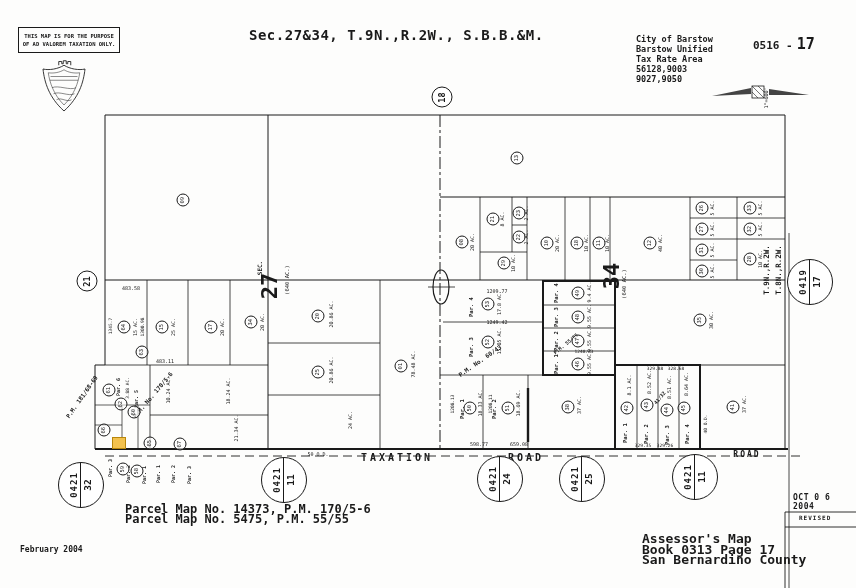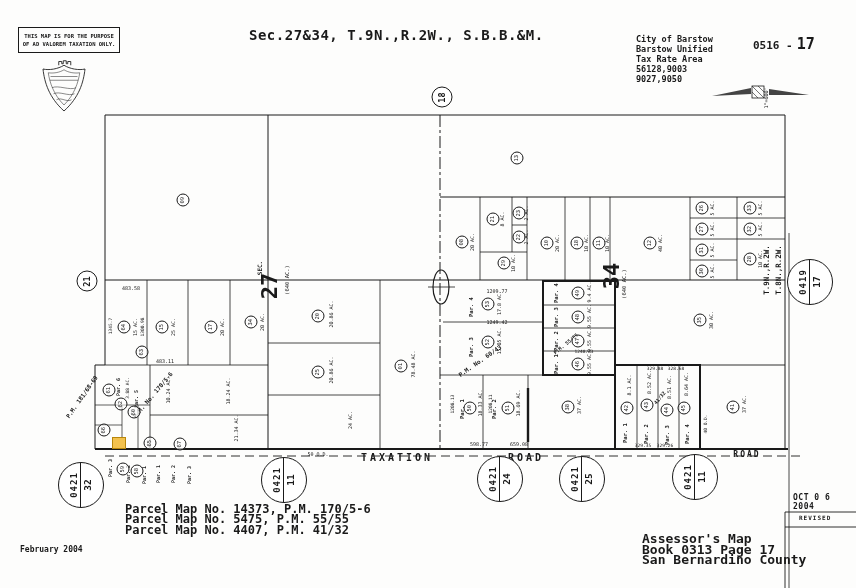--- a/index.html
+++ b/index.html
@@ -108,21 +108,20 @@
     <div>9027,9050</div>
   </div>
 
   <div class="bookpage">
     <span>0516 -</span><span class="big">17</span>
   </div>
 
   <div class="footnotes">
     <div>Parcel Map No. 14373, P.M. 170/5-6</div>
     <div>Parcel Map No. 5475, P.M. 55/55</div>
-    <div>Parcel Map No. 4407, P.M. 41/32</div>
   </div>
 
   <div class="date">February 2004</div>
 
   <div class="assessor">
     <div>Assessor's Map</div>
     <div>Book 0313 Page 17</div>
     <div>San Bernardino County</div>
   </div>
 

